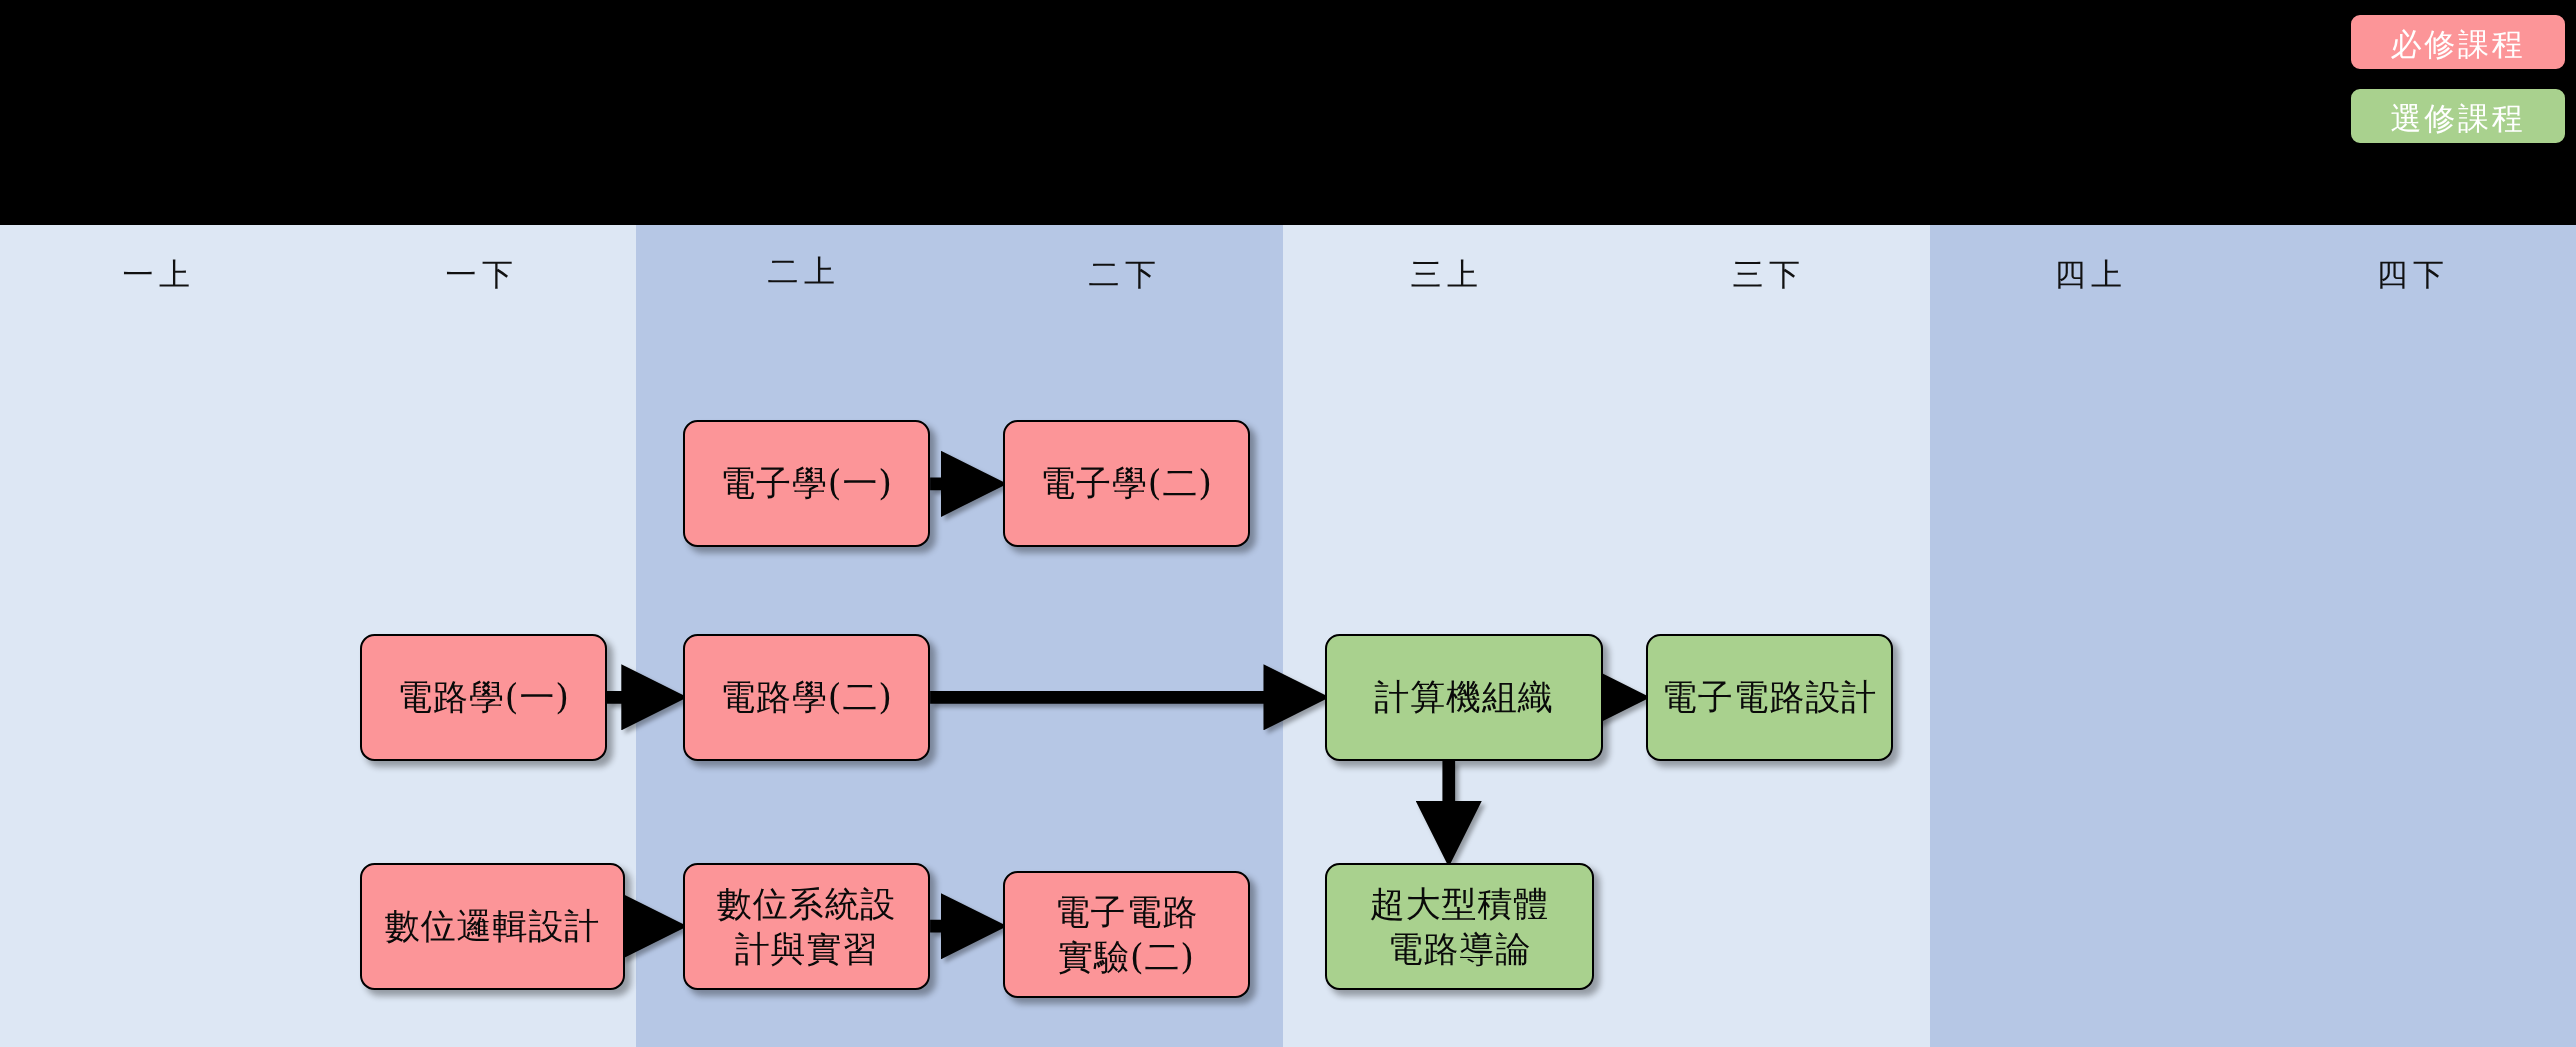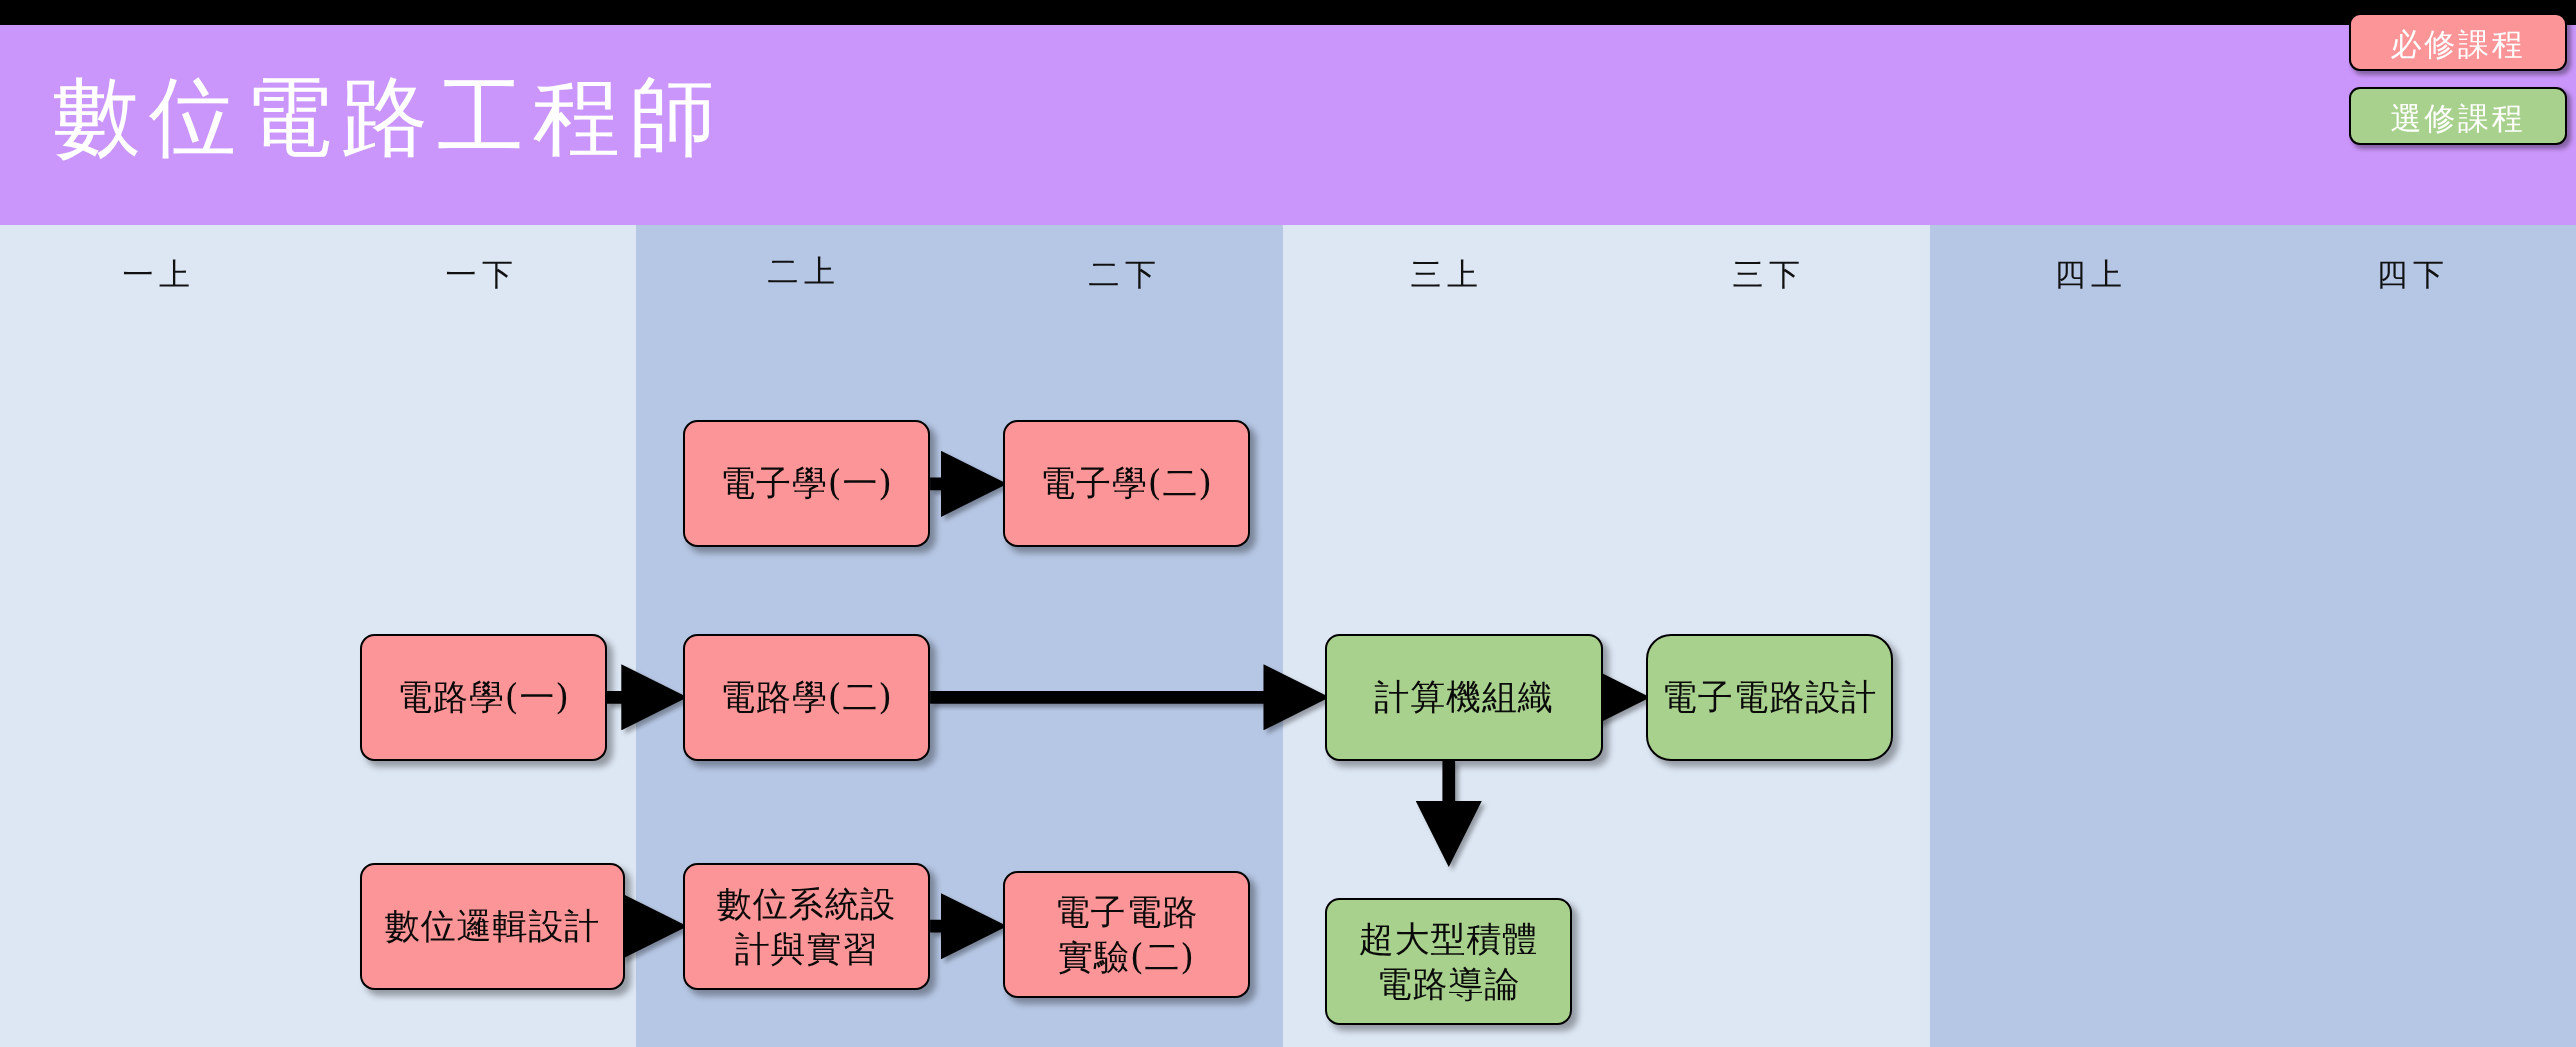--- a/index.html
+++ b/index.html
@@ -121,23 +121,20 @@
   .course.elective { background: #A9D18E; }
   .course .txt { display: block; white-space: pre-line; }
 </style>
 </head>
 <body>
 
 <div id="stage">
 
   <div id="topbar"></div>
 
-  <div id="header">
-    <div id="page-title">數位電路工程師</div>
-  </div>
 
   <div class="legend-chip" id="legend-elective">選修課程</div>
   <div class="legend-chip" id="legend-required">必修課程</div>
 
   <div id="canvas">
     <div id="bands">
         <div class="band light" style="left: 0px; width: 636px;"></div>
         <div class="band dark" style="left: 636px; width: 647px;"></div>
         <div class="band light" style="left: 1283px; width: 648px;"></div>
         <div class="band dark" style="left: 1930px; width: 646px;"></div>
@@ -185,35 +182,35 @@
         </div>
         <div class="course required" style="left: 360px; top: 409px; width: 247px; height: 127px;">
           <span class="txt">電路學(一)</span>
         </div>
         <div class="course required" style="left: 683px; top: 409px; width: 247px; height: 127px;">
           <span class="txt">電路學(二)</span>
         </div>
         <div class="course elective" style="left: 1325px; top: 409px; width: 278px; height: 127px;">
           <span class="txt">計算機組織</span>
         </div>
-        <div class="course elective" style="left: 1646px; top: 409px; width: 247px; height: 127px; border-radius: 25px;">
+        <div class="course elective" style="left: 1646px; top: 409px; width: 247px; height: 127px;">
           <span class="txt">電子電路設計</span>
         </div>
         <div class="course required" style="left: 360px; top: 638px; width: 265px; height: 127px;">
           <span class="txt">數位邏輯設計</span>
         </div>
         <div class="course required" style="left: 683px; top: 638px; width: 247px; height: 127px;">
           <span class="txt">數位系統設
 計與實習</span>
         </div>
         <div class="course required" style="left: 1003px; top: 638px; width: 247px; height: 127px; margin-top: 8px;">
           <span class="txt">電子電路
 實驗(二)</span>
         </div>
-        <div class="course elective" style="left: 1325px; top: 638px; width: 247px; height: 127px; margin-top: 35px;">
+        <div class="course elective" style="left: 1325px; top: 638px; width: 269px; height: 127px;">
           <span class="txt">超大型積體
 電路導論</span>
         </div>
       </div>
   </div>
 
 </div>
 
 
 </body></html>

